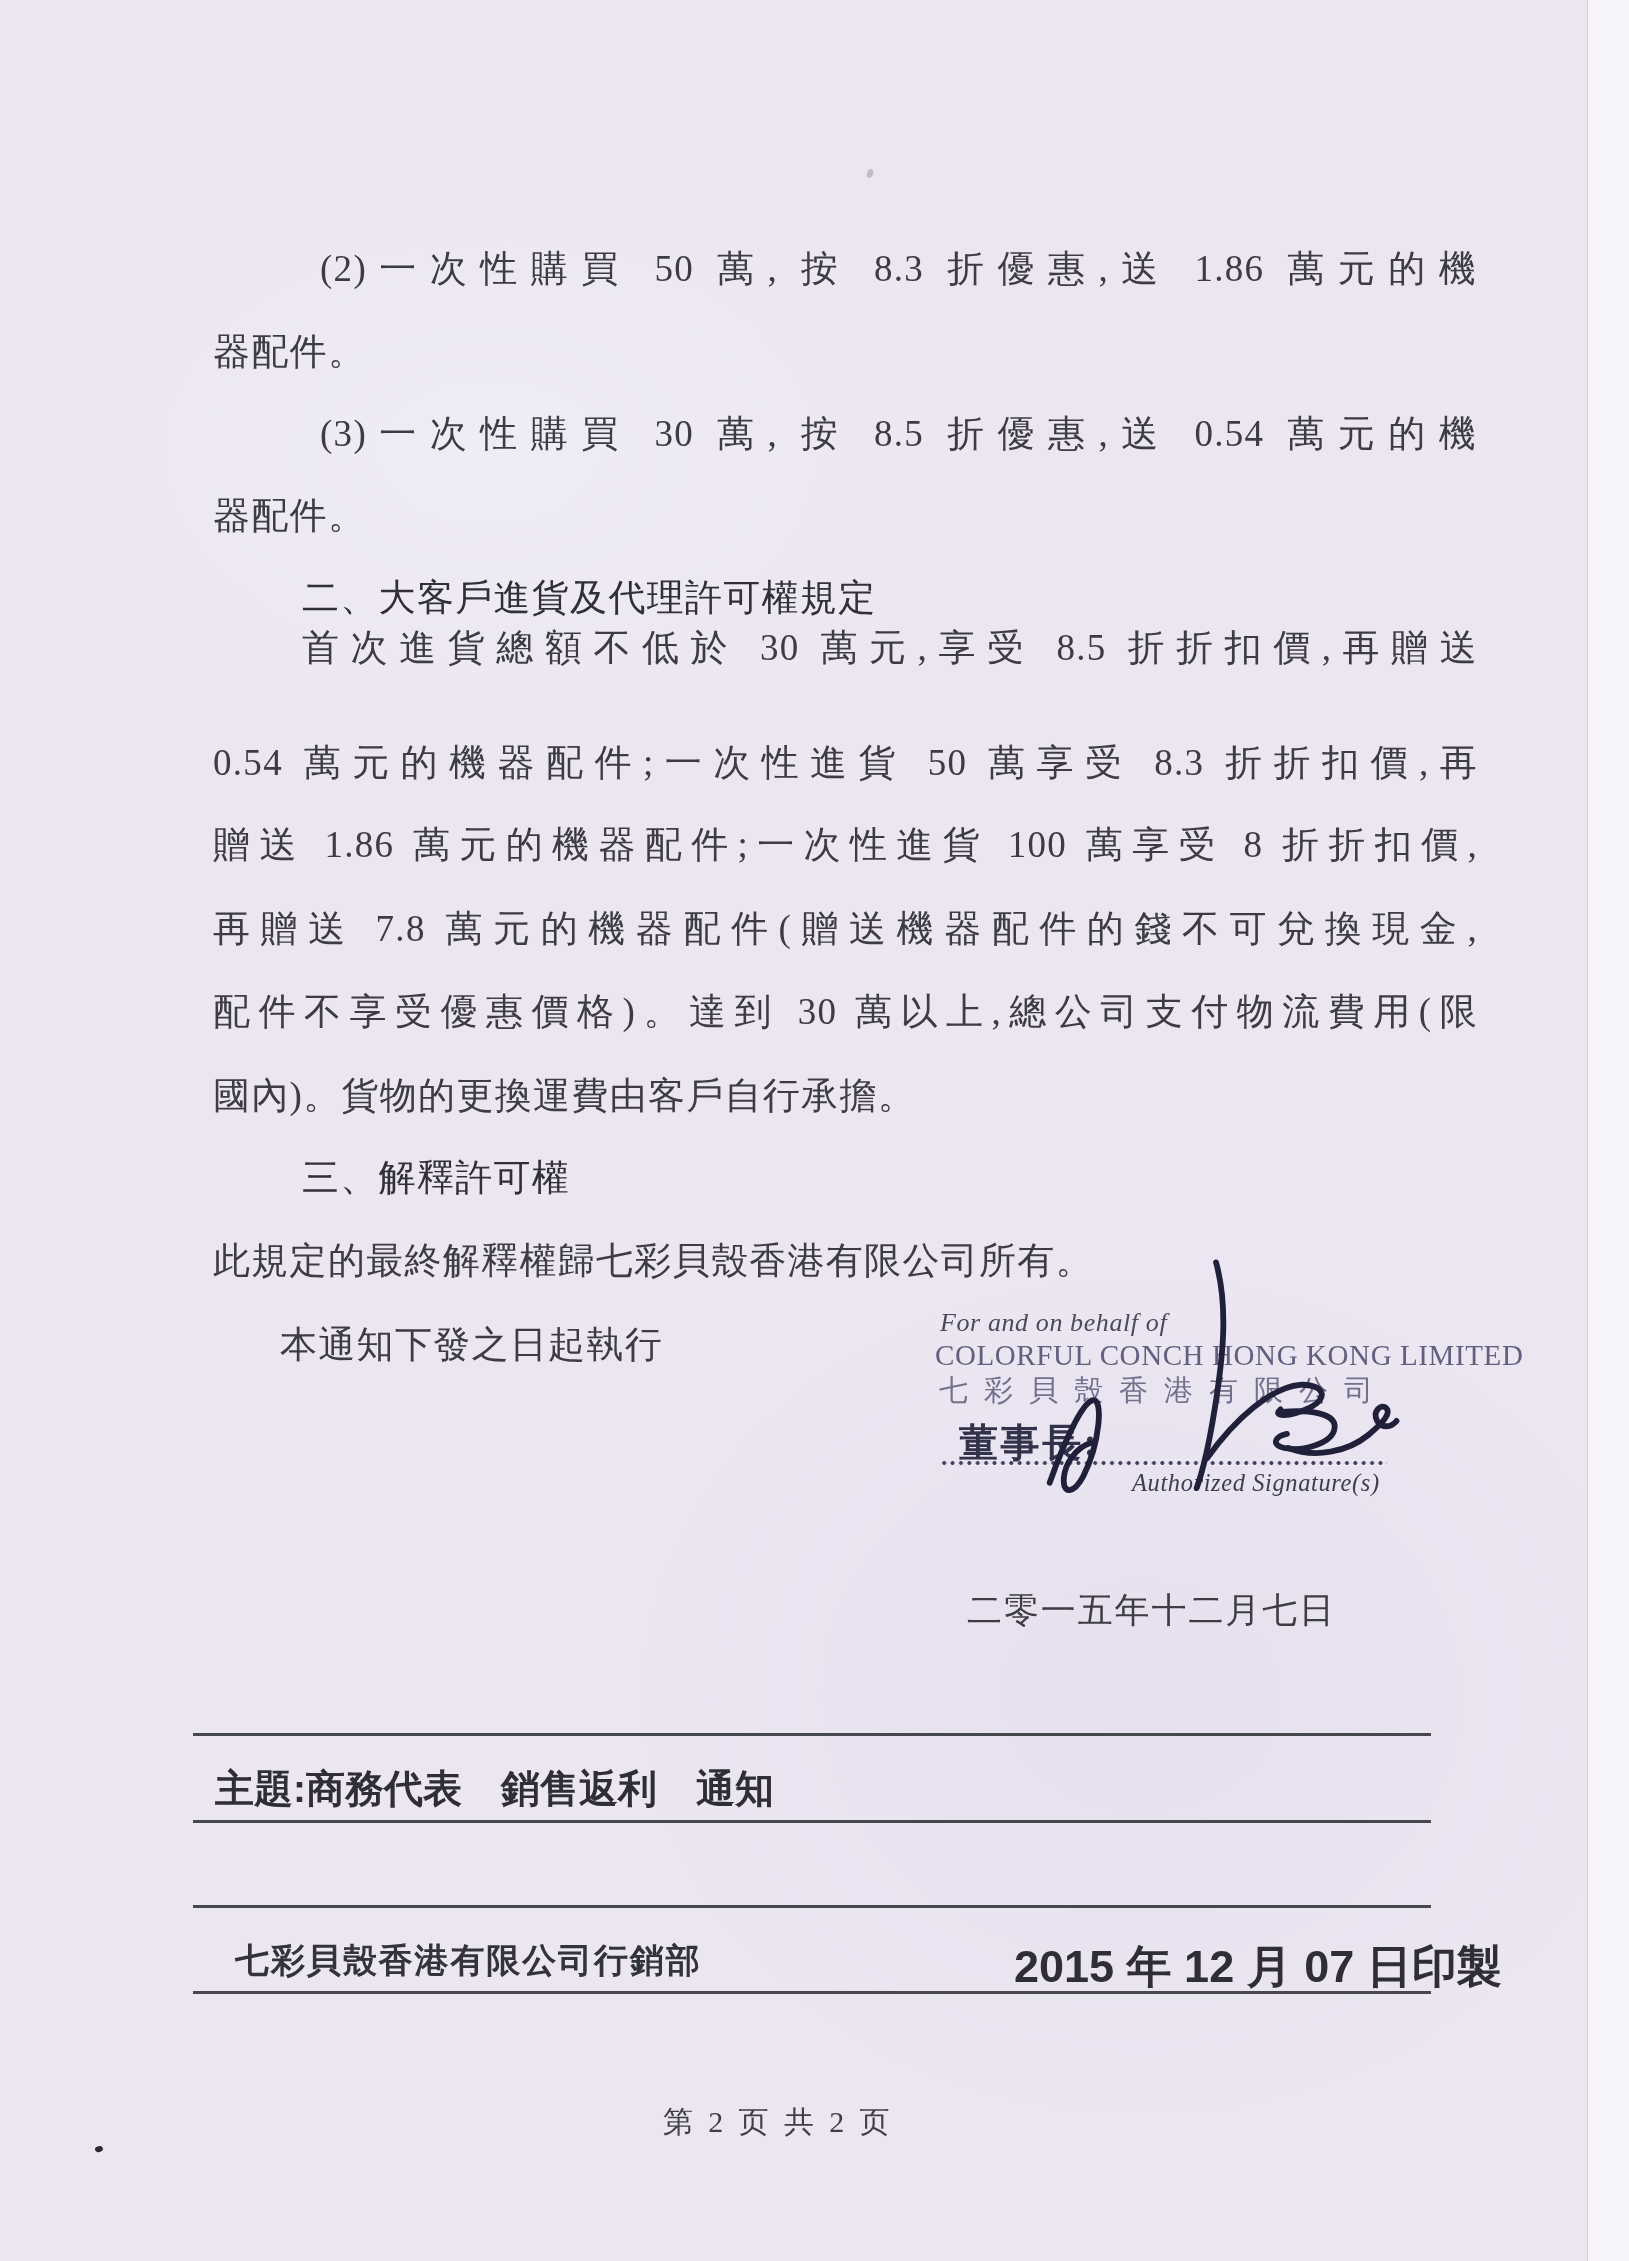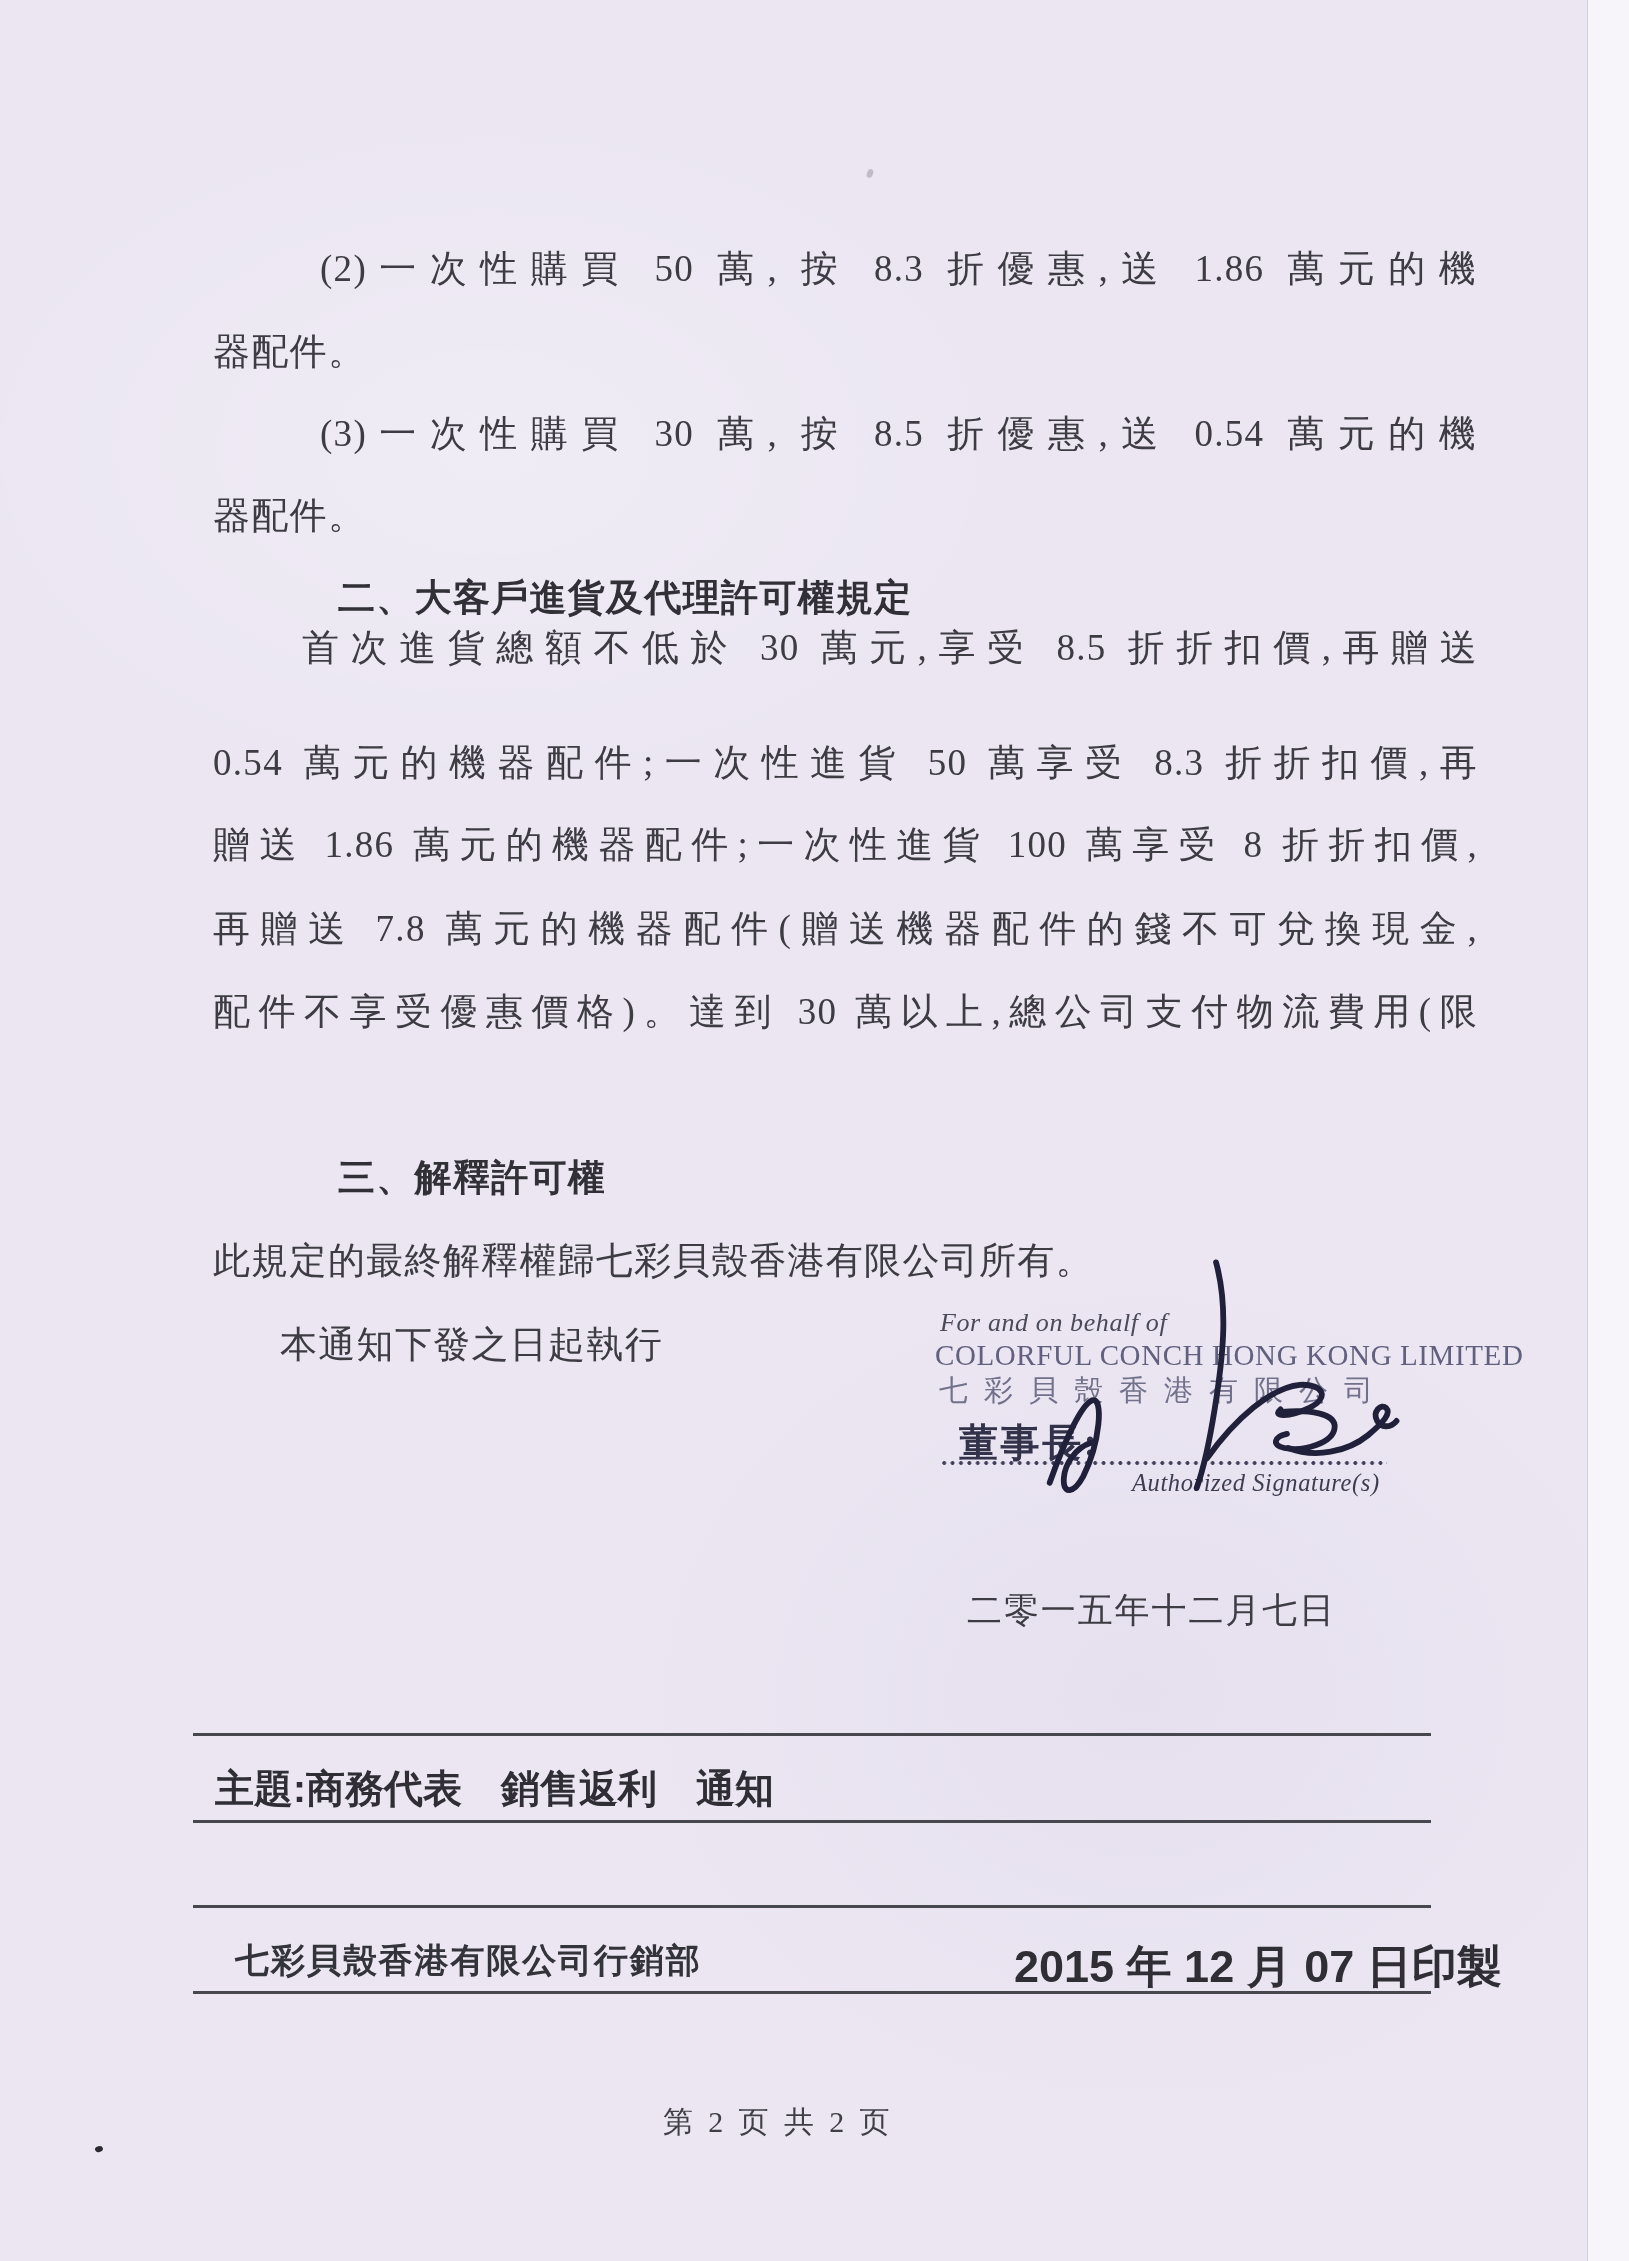--- a/index.html
+++ b/index.html
@@ -7,21 +7,21 @@
     position:relative;width:1630px;height:2261px;overflow:hidden;
     background:
       radial-gradient(ellipse 903px 580px at 30% 20%, rgba(255,255,255,0.25), rgba(255,255,255,0) 60%),
       radial-gradient(ellipse 774px 645px at 70% 75%, rgba(222,214,232,0.35), rgba(222,214,232,0) 65%),
       #ebe6f2;
     font-family:"Liberation Serif","DejaVu Serif",serif;
     color:#3c3c42;
   }
   .bline{position:absolute;font-size:37px;line-height:48px;white-space:nowrap;letter-spacing:1.3px;}
   .jline{white-space:normal;text-align:justify;text-align-last:justify;text-justify:inter-character;}
-  .bold{font-weight:700;color:#303036;margin-left:36px;}
+  .bold{font-weight:400;color:#303036;}
   .sans{font-family:"Liberation Sans","DejaVu Sans",sans-serif;}
   .rule{position:absolute;left:193px;width:1238px;height:2.6px;background:#47474e;}
   .stamp-en-small{position:absolute;left:940px;top:1308px;font-size:26px;font-style:italic;color:#4a4a58;letter-spacing:0.6px;white-space:nowrap;}
   .stamp-en{position:absolute;left:935px;top:1339px;font-size:29px;color:#61617f;letter-spacing:0.6px;white-space:nowrap;}
   .stamp-zh{position:absolute;left:939px;top:1371px;font-size:29px;color:#71718b;letter-spacing:16px;white-space:nowrap;}
   .chairman{position:absolute;left:959px;top:1416px;font-size:39px;font-weight:600;color:#32324a;letter-spacing:2.6px;white-space:nowrap;}
   .dotline{position:absolute;left:941px;top:1460px;width:446px;height:6.4px;
     background-image:radial-gradient(circle at 3.2px 3.2px,#3e3e5a 1.7px,rgba(0,0,0,0) 2.2px);
     background-size:8.4px 6.4px;background-repeat:repeat-x;}
   .authorized{position:absolute;left:1132px;top:1469px;font-size:24.5px;font-style:italic;color:#3d3d52;letter-spacing:0.6px;white-space:nowrap;}
@@ -46,20 +46,21 @@
   <div class="bline jline" style="top:245px;left:320px;width:1157px">(2)一次性購買 50 萬, 按 8.3 折優惠,送 1.86 萬元的機</div>
   <div class="bline" style="top:328px;left:213px">器配件。</div>
   <div class="bline jline" style="top:410px;left:320px;width:1157px">(3)一次性購買 30 萬, 按 8.5 折優惠,送 0.54 萬元的機</div>
   <div class="bline" style="top:492px;left:213px">器配件。</div>
   <div class="bline bold" style="top:574px;left:302px">二、大客戶進貨及代理許可權規定</div>
   <div class="bline jline" style="top:624px;left:302px;width:1176px">首次進貨總額不低於 30 萬元,享受 8.5 折折扣價,再贈送</div>
   <div class="bline jline" style="top:739px;left:213px;width:1265px">0.54 萬元的機器配件;一次性進貨 50 萬享受 8.3 折折扣價,再</div>
   <div class="bline jline" style="top:821px;left:213px;width:1265px">贈送 1.86 萬元的機器配件;一次性進貨 100 萬享受 8 折折扣價,</div>
   <div class="bline jline" style="top:905px;left:213px;width:1265px">再贈送 7.8 萬元的機器配件(贈送機器配件的錢不可兌換現金,</div>
   <div class="bline jline" style="top:988px;left:213px;width:1265px">配件不享受優惠價格)。達到 30 萬以上,總公司支付物流費用(限</div>
+  <div class="bline" style="top:1072px;left:213px">國內)。貨物的更換運費由客戶自行承擔。</div>
   <div class="bline bold" style="top:1154px;left:302px">三、解釋許可權</div>
   <div class="bline" style="top:1321px;left:280px">本通知下發之日起執行</div>
   <div class="bline" style="top:1237px;left:213px">此規定的最終解釋權歸七彩貝殼香港有限公司所有。</div>
 
   <div>
     <div class="stamp-en-small">For and on behalf of</div>
     <div class="stamp-en">COLORFUL CONCH HONG KONG LIMITED</div>
     <div class="stamp-zh">七彩貝殼香港有限公司</div>
     <div class="chairman">董事長:</div>
     <div class="dotline"></div>

